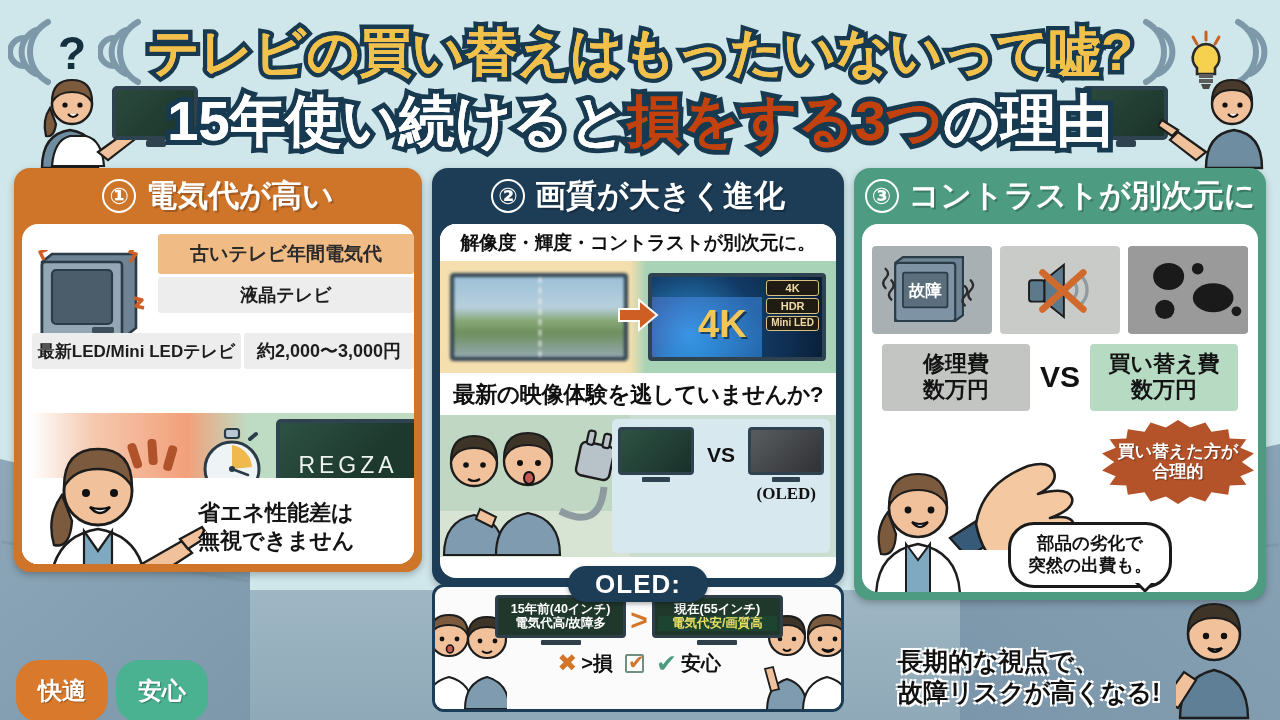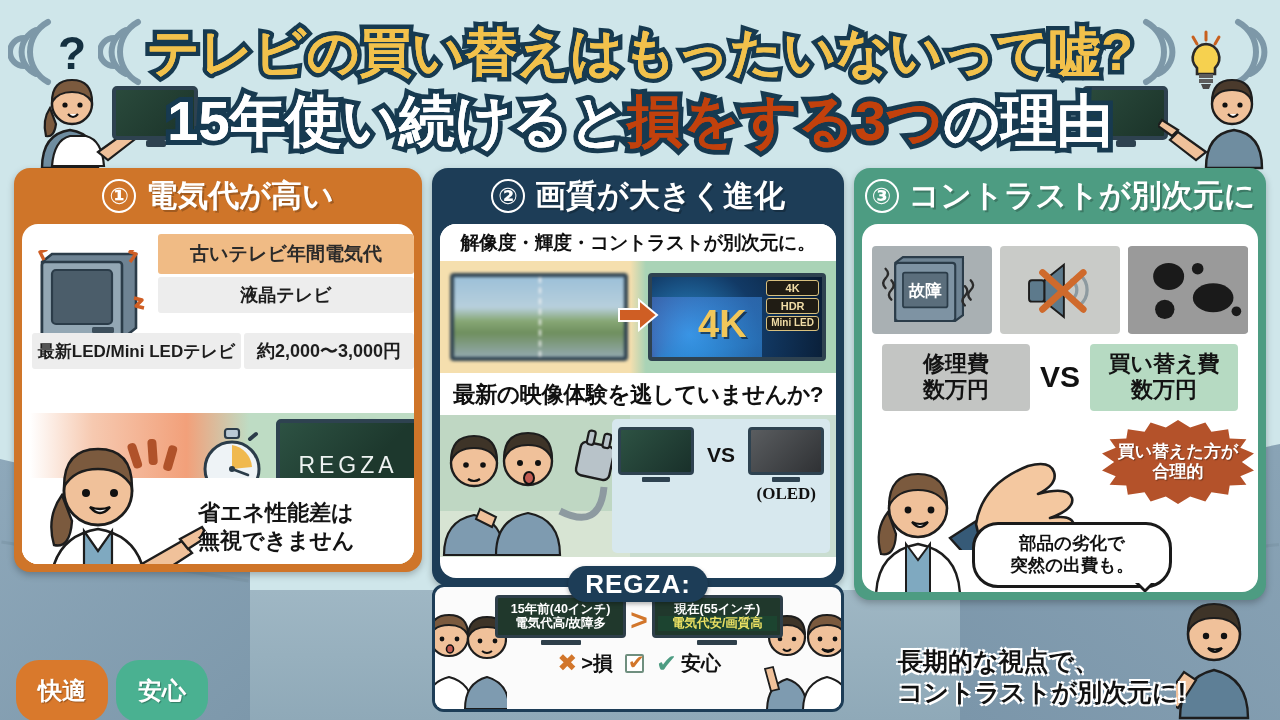--- a/index.html
+++ b/index.html
@@ -186,21 +186,21 @@
   .cost-vs { font-weight:900; font-size:30px; color:#111; }
   .starburst {
     position:absolute; right:4px; top:196px; width:152px; height:84px;
     color:#fff; font-weight:900; font-size:17px; line-height:1.18; text-align:center;
     display:flex; align-items:center; justify-content:center;
     background:#b4522a;
     clip-path: polygon(50% 0%,58% 9%,68% 3%,72% 14%,83% 11%,84% 22%,95% 23%,91% 33%,100% 40%,92% 50%,100% 60%,91% 67%,95% 77%,84% 78%,83% 89%,72% 86%,68% 97%,58% 91%,50% 100%,42% 91%,32% 97%,28% 86%,17% 89%,16% 78%,5% 77%,9% 67%,0% 60%,8% 50%,0% 40%,9% 33%,5% 23%,16% 22%,17% 11%,28% 14%,32% 3%,42% 9%);
     text-shadow:1px 1px 1px rgba(0,0,0,.35);
   }
   .p3-bubble {
-    position:absolute; right:86px; top:298px; width:200px; padding:8px 6px;
+    position:absolute; right:86px; top:298px; width:164px; padding:8px 6px;
     background:#fff; border:3px solid #1a1a1a; border-radius:26px;
     font-weight:900; font-size:17.5px; line-height:1.25; text-align:center; color:#111;
   }
   .p3-bubble::after{
     content:""; position:absolute; right:14px; bottom:-18px; width:0;height:0;
     border:10px solid transparent; border-top-color:#1a1a1a;
   }
   .p3-bubble::before{
     content:""; position:absolute; right:16px; bottom:-12px; width:0;height:0;
     border:8px solid transparent; border-top-color:#fff; z-index:2;
@@ -469,21 +469,21 @@
               <div style="height:48px;background:linear-gradient(135deg,#5a5d60,#2f3134);border:3px solid #2e4250;border-radius:4px;"></div>
               <div style="width:28px;height:5px;background:#2e4250;margin:2px auto 0;border-radius:1px;"></div>
             </div>
           </div>
           <div class="oled">(OLED)</div>
         </div>
       </div>
     </div>
   </div>
 
-  <div class="check-pill">REGZA:</div>
+  <div class="check-pill">OLED:</div>
   <div id="checkpanel">
 
     <svg style="position:absolute;left:-4px;top:14px;" width="76" height="112" viewBox="0 0 76 112">
       <path d="M-6 110 q0-28 24-34 q24 6 24 34z" fill="#fff" stroke="#1d1d1d" stroke-width="2"></path>
       <circle cx="18" cy="36" r="19" fill="#f0c19a" stroke="#1d1d1d" stroke-width="2.2"></circle>
       <path d="M-1 34 q0-20 19-20 q19 0 19 20 q-5-10-19-10 q-14 0-19 10z" fill="#7b5a3e" stroke="#1d1d1d" stroke-width="2"></path>
       <circle cx="11" cy="38" r="2.4" fill="#111"></circle>
         <circle cx="26" cy="38" r="2.4" fill="#111"></circle>
       <ellipse cx="19" cy="48" rx="3.5" ry="4" fill="#c25b52" stroke="#111" stroke-width="1.6"></ellipse>
       <path d="M34 108 q0-26 22-32 q22 6 22 32z" fill="#7e9bb0" stroke="#1d1d1d" stroke-width="2"></path>
@@ -640,19 +640,19 @@
     <path d="M12 44 q0-28 26-28 q26 0 26 28 q-7-14-26-14 q-19 0-26 14z" fill="#3e3428" stroke="#1d1d1d" stroke-width="2.2"></path>
     <circle cx="30" cy="48" r="3.2" fill="#111"></circle>
       <circle cx="48" cy="48" r="3.2" fill="#111"></circle>
     <path d="M32 60 q7 8 14 0 q-7 3-14 0z" fill="#fff" stroke="#111" stroke-width="2.2"></path>
     <path d="M-12 112 l20-28 l12 8 l-18 28z" fill="#f0c19a" stroke="#1d1d1d" stroke-width="2.2"></path>
     <path d="M-14 86 l-14-16 l8-7 l14 16z" fill="#f0c19a" stroke="#1d1d1d" stroke-width="2.2"></path>
   </svg>
 
   <div class="closing">
     <div>長期的な視点で、</div>
-    <div>コントラストが別次元に!</div>
+    <div>故障リスクが高くなる!</div>
   </div>
 
   <div class="badge" id="badge1">快適</div>
   <div class="badge" id="badge2">安心</div>
 
 </div>
 
 </body></html>

